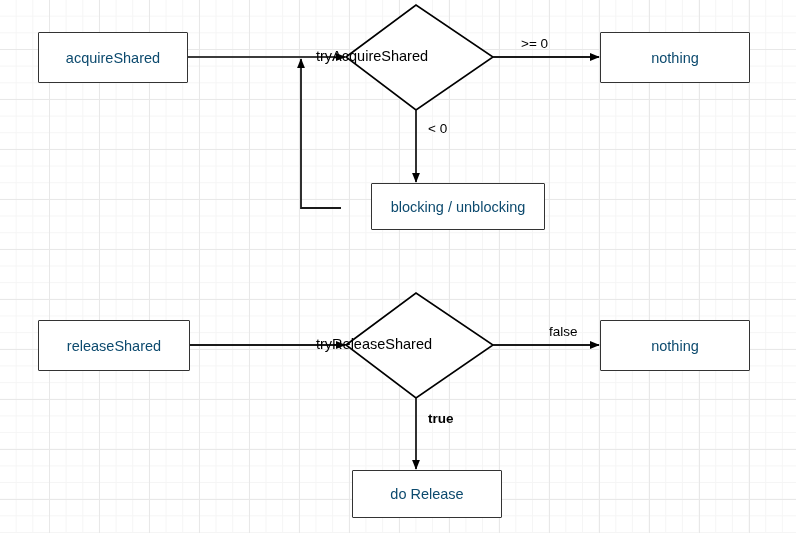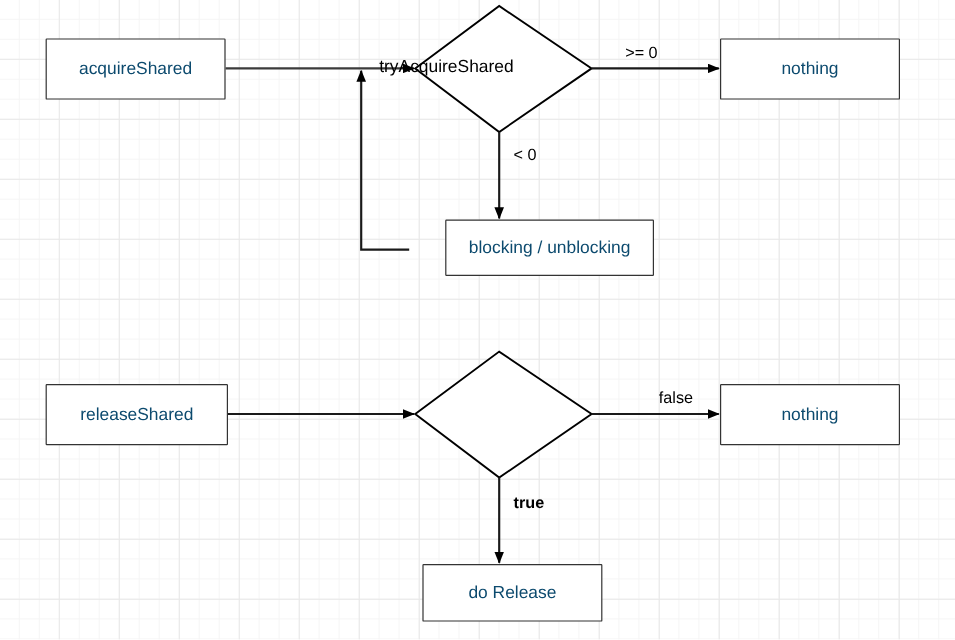--- a/index.html
+++ b/index.html
@@ -118,20 +118,23 @@
   </div>
 
   <div class="node" style="left:341px; top:470px; width:150px; height:48px;margin-left:11px;">
     <span>do Release</span>
   </div>
 
   <div class="diamond-label" style="left:316px; top:48px; width:200px;">
     <span>tryAcquireShared</span>
   </div>
 
+  <div class="diamond-label" style="left:316px; top:336px; width:200px;">
+    <span>tryReleaseShared</span>
+  </div>
 
   <div class="edge-label" style="left:521px; top:36px;">
     <span>&gt;= 0</span>
   </div>
 
   <div class="edge-label" style="left:428px; top:121px;">
     <span>&lt; 0</span>
   </div>
 
   <div class="edge-label" style="left:549px; top:324px;">

